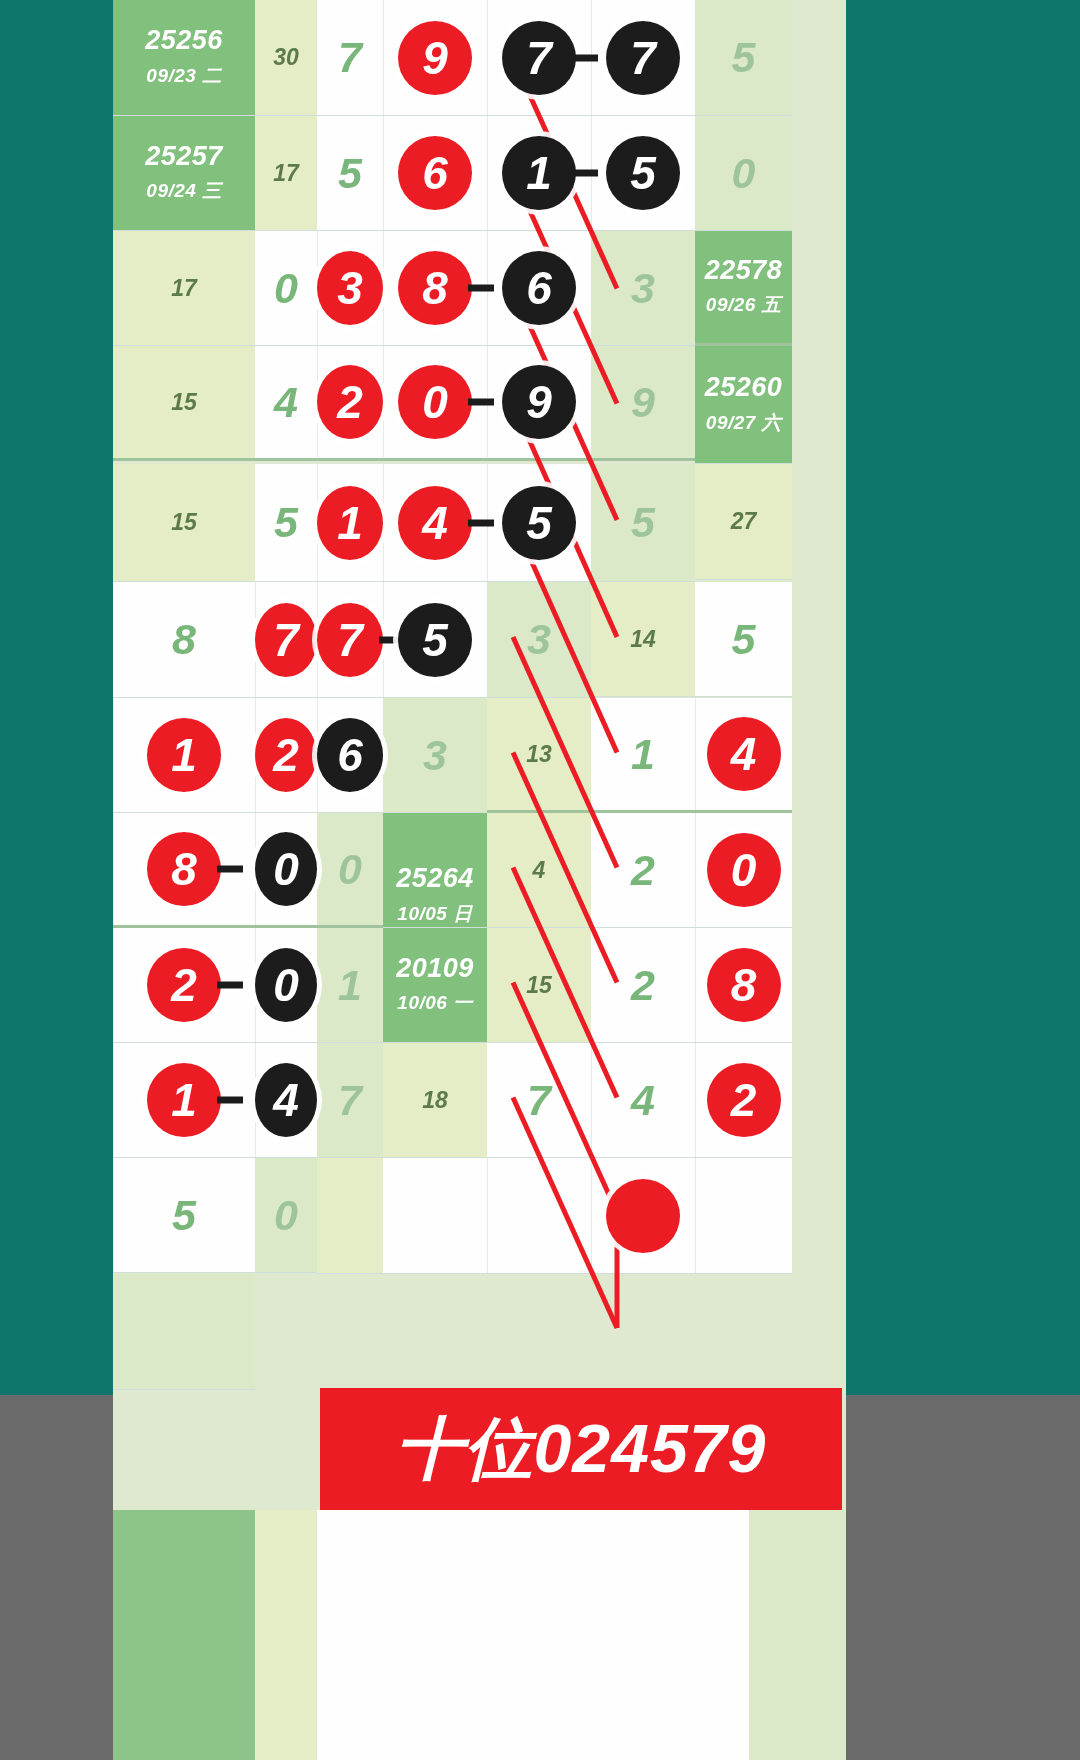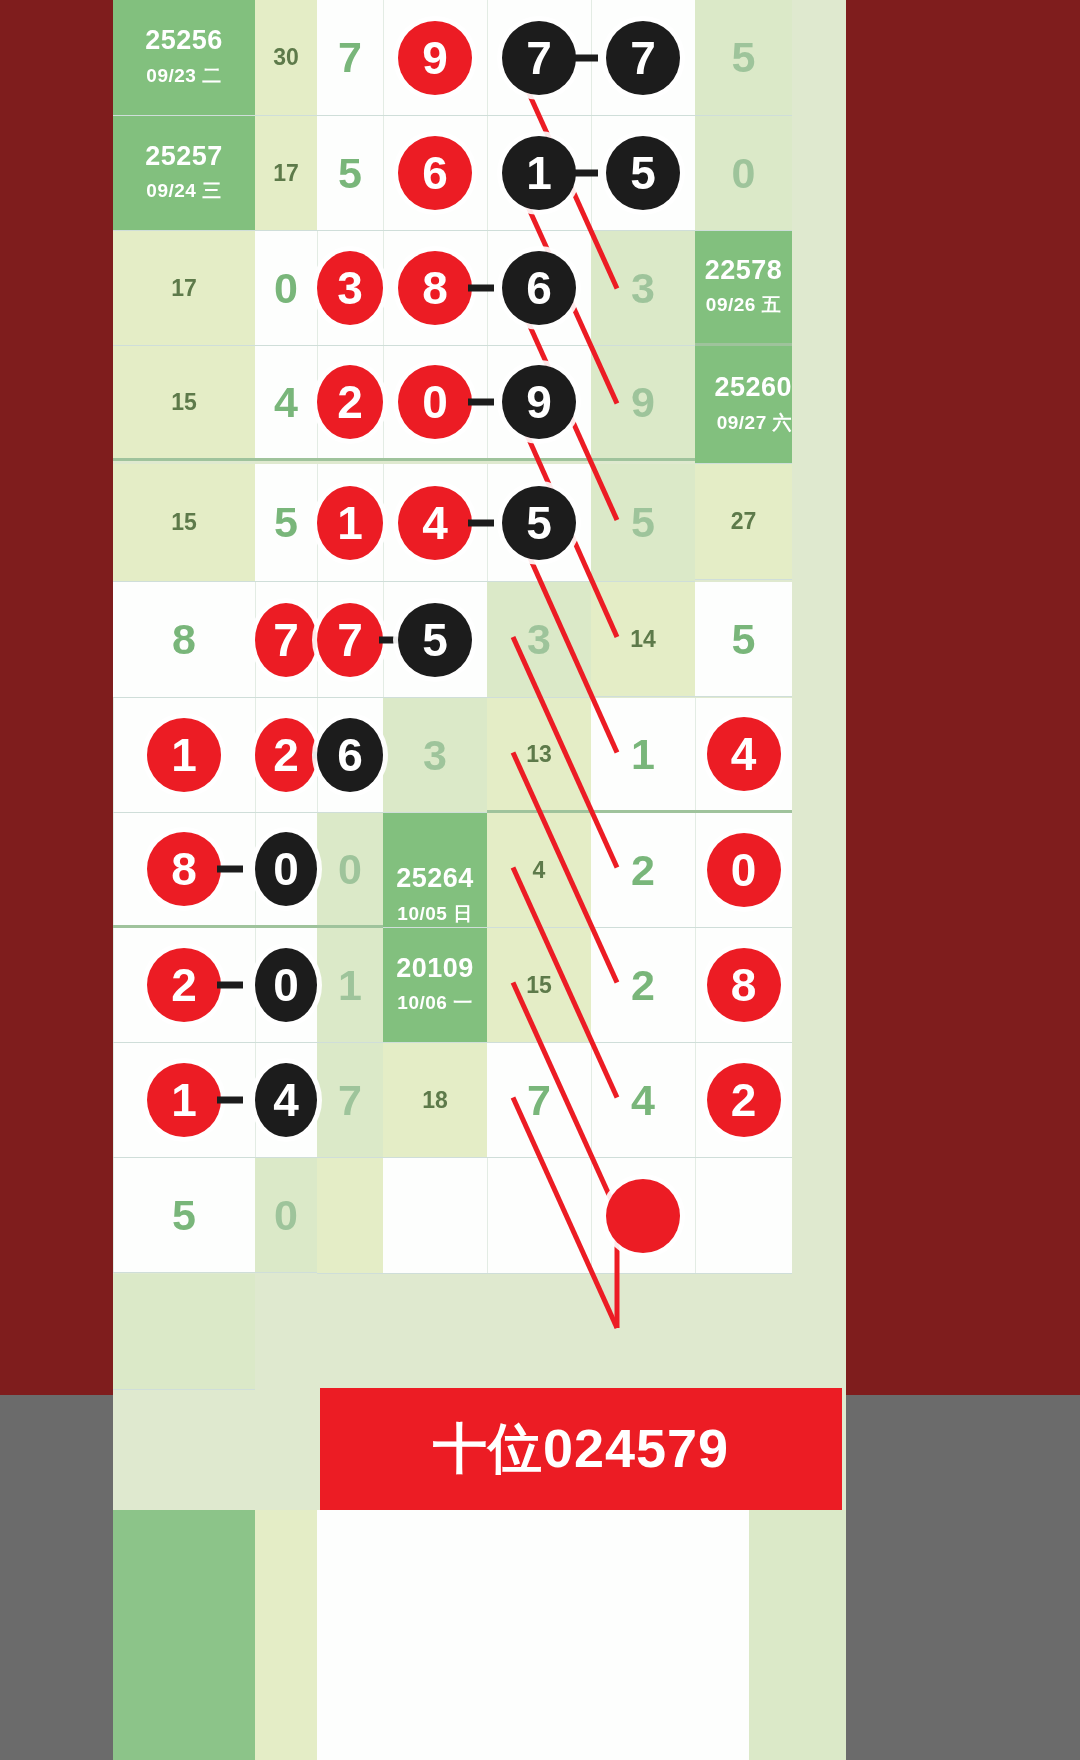--- a/index.html
+++ b/index.html
@@ -2,21 +2,21 @@
 <html><head>
 <meta charset="utf-8">
 <style>
   * { box-sizing: border-box; margin: 0; padding: 0; }
   html, body {
     width: 1080px; height: 1760px;
     background: #6b6b6b;
     font-family: "Liberation Sans", "DejaVu Sans", sans-serif;
     overflow: hidden;
   }
-  #app { position: relative; width: 1080px; height: 1395px; background: #7f1d1d; }
+  #app { position: relative; width: 1080px; height: 1395px; background: #0f766e; font-style: italic; }
 
   
   .plate {
     position: absolute;
     left: 113px; top: 0; width: 733px; height: 1760px;
     background: #dfe9cf;
   }
 
   
   .grid {
@@ -77,21 +77,21 @@
   
   .band { border-bottom: 3px solid #9fc39c !important; }
 
   
   .banner {
     position: absolute;
     left: 320px; top: 1388px;
     width: 522px; height: 122px;
     background: #ec1c24;
     display: flex; align-items: center; justify-content: center;
-    color: #ffffff; font-size: 54px; font-weight: bold;
+    color: #ffffff; font-size: 68px; font-weight: bold;
     letter-spacing: 1px; z-index: 6;
   }
 
   
   .footer-strip { position: absolute; left:113px; width:733px; }
 </style>
 </head>
 <body>
 
 <div id="app">
@@ -188,21 +188,21 @@
         <div class="vsep" style="left: 0px;"></div>
         <div class="ball red">0<div class="dash"></div></div>
       </div>
       <div class="cell c-num band" style="height: 115px;">
         <div class="vsep" style="left: 0px;"></div>
         <div class="ball black">9</div>
       </div>
       <div class="cell c-last band" style="height: 115px;">
         <span class="last-val">9</span>
       </div>
-      <div class="cell c-issue" style="height: 118px; align-items: flex-end;">
+      <div class="cell c-issue" style="height: 118px;">
         <div class="issue-id">25260</div>
         <div class="issue-date">09/27 六</div>
       </div>
       <div class="cell c-cnt" style="height: 118px;">
         <span class="cnt-val">15</span>
       </div>
       <div class="cell c-num" style="height: 118px;">
         <span class="num-val">5</span>
       </div>
       <div class="cell c-num" style="height: 118px;">

